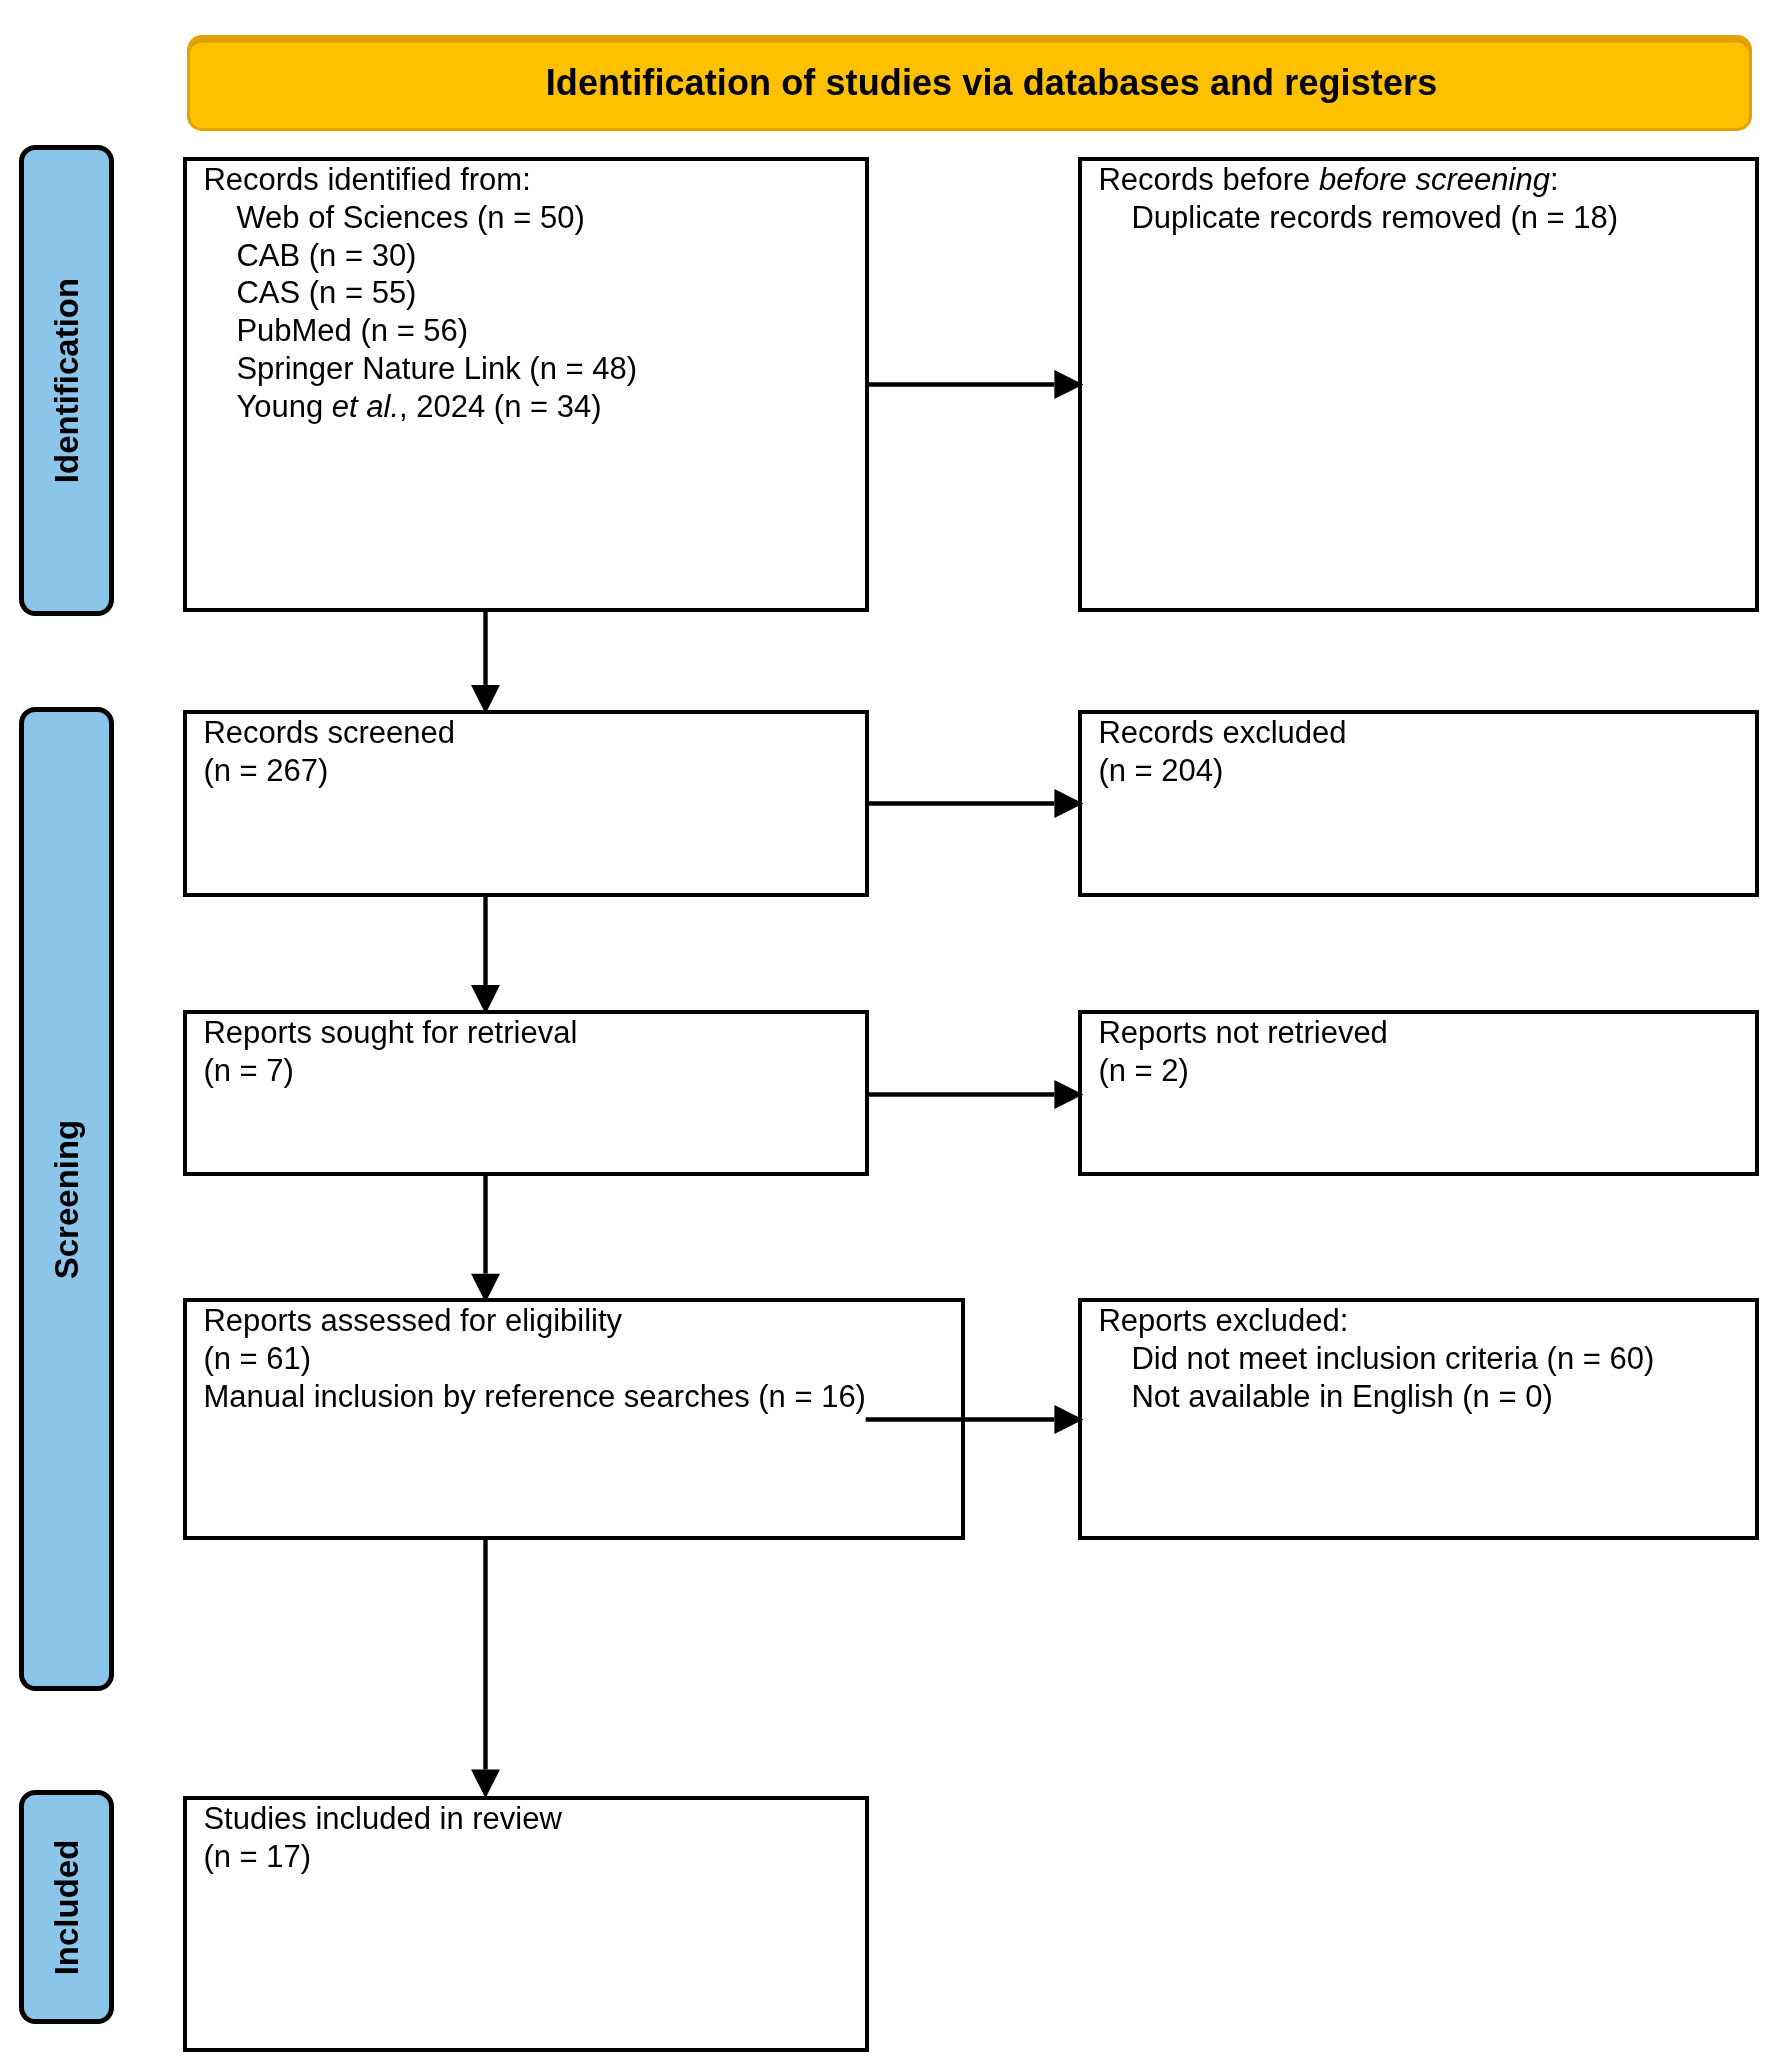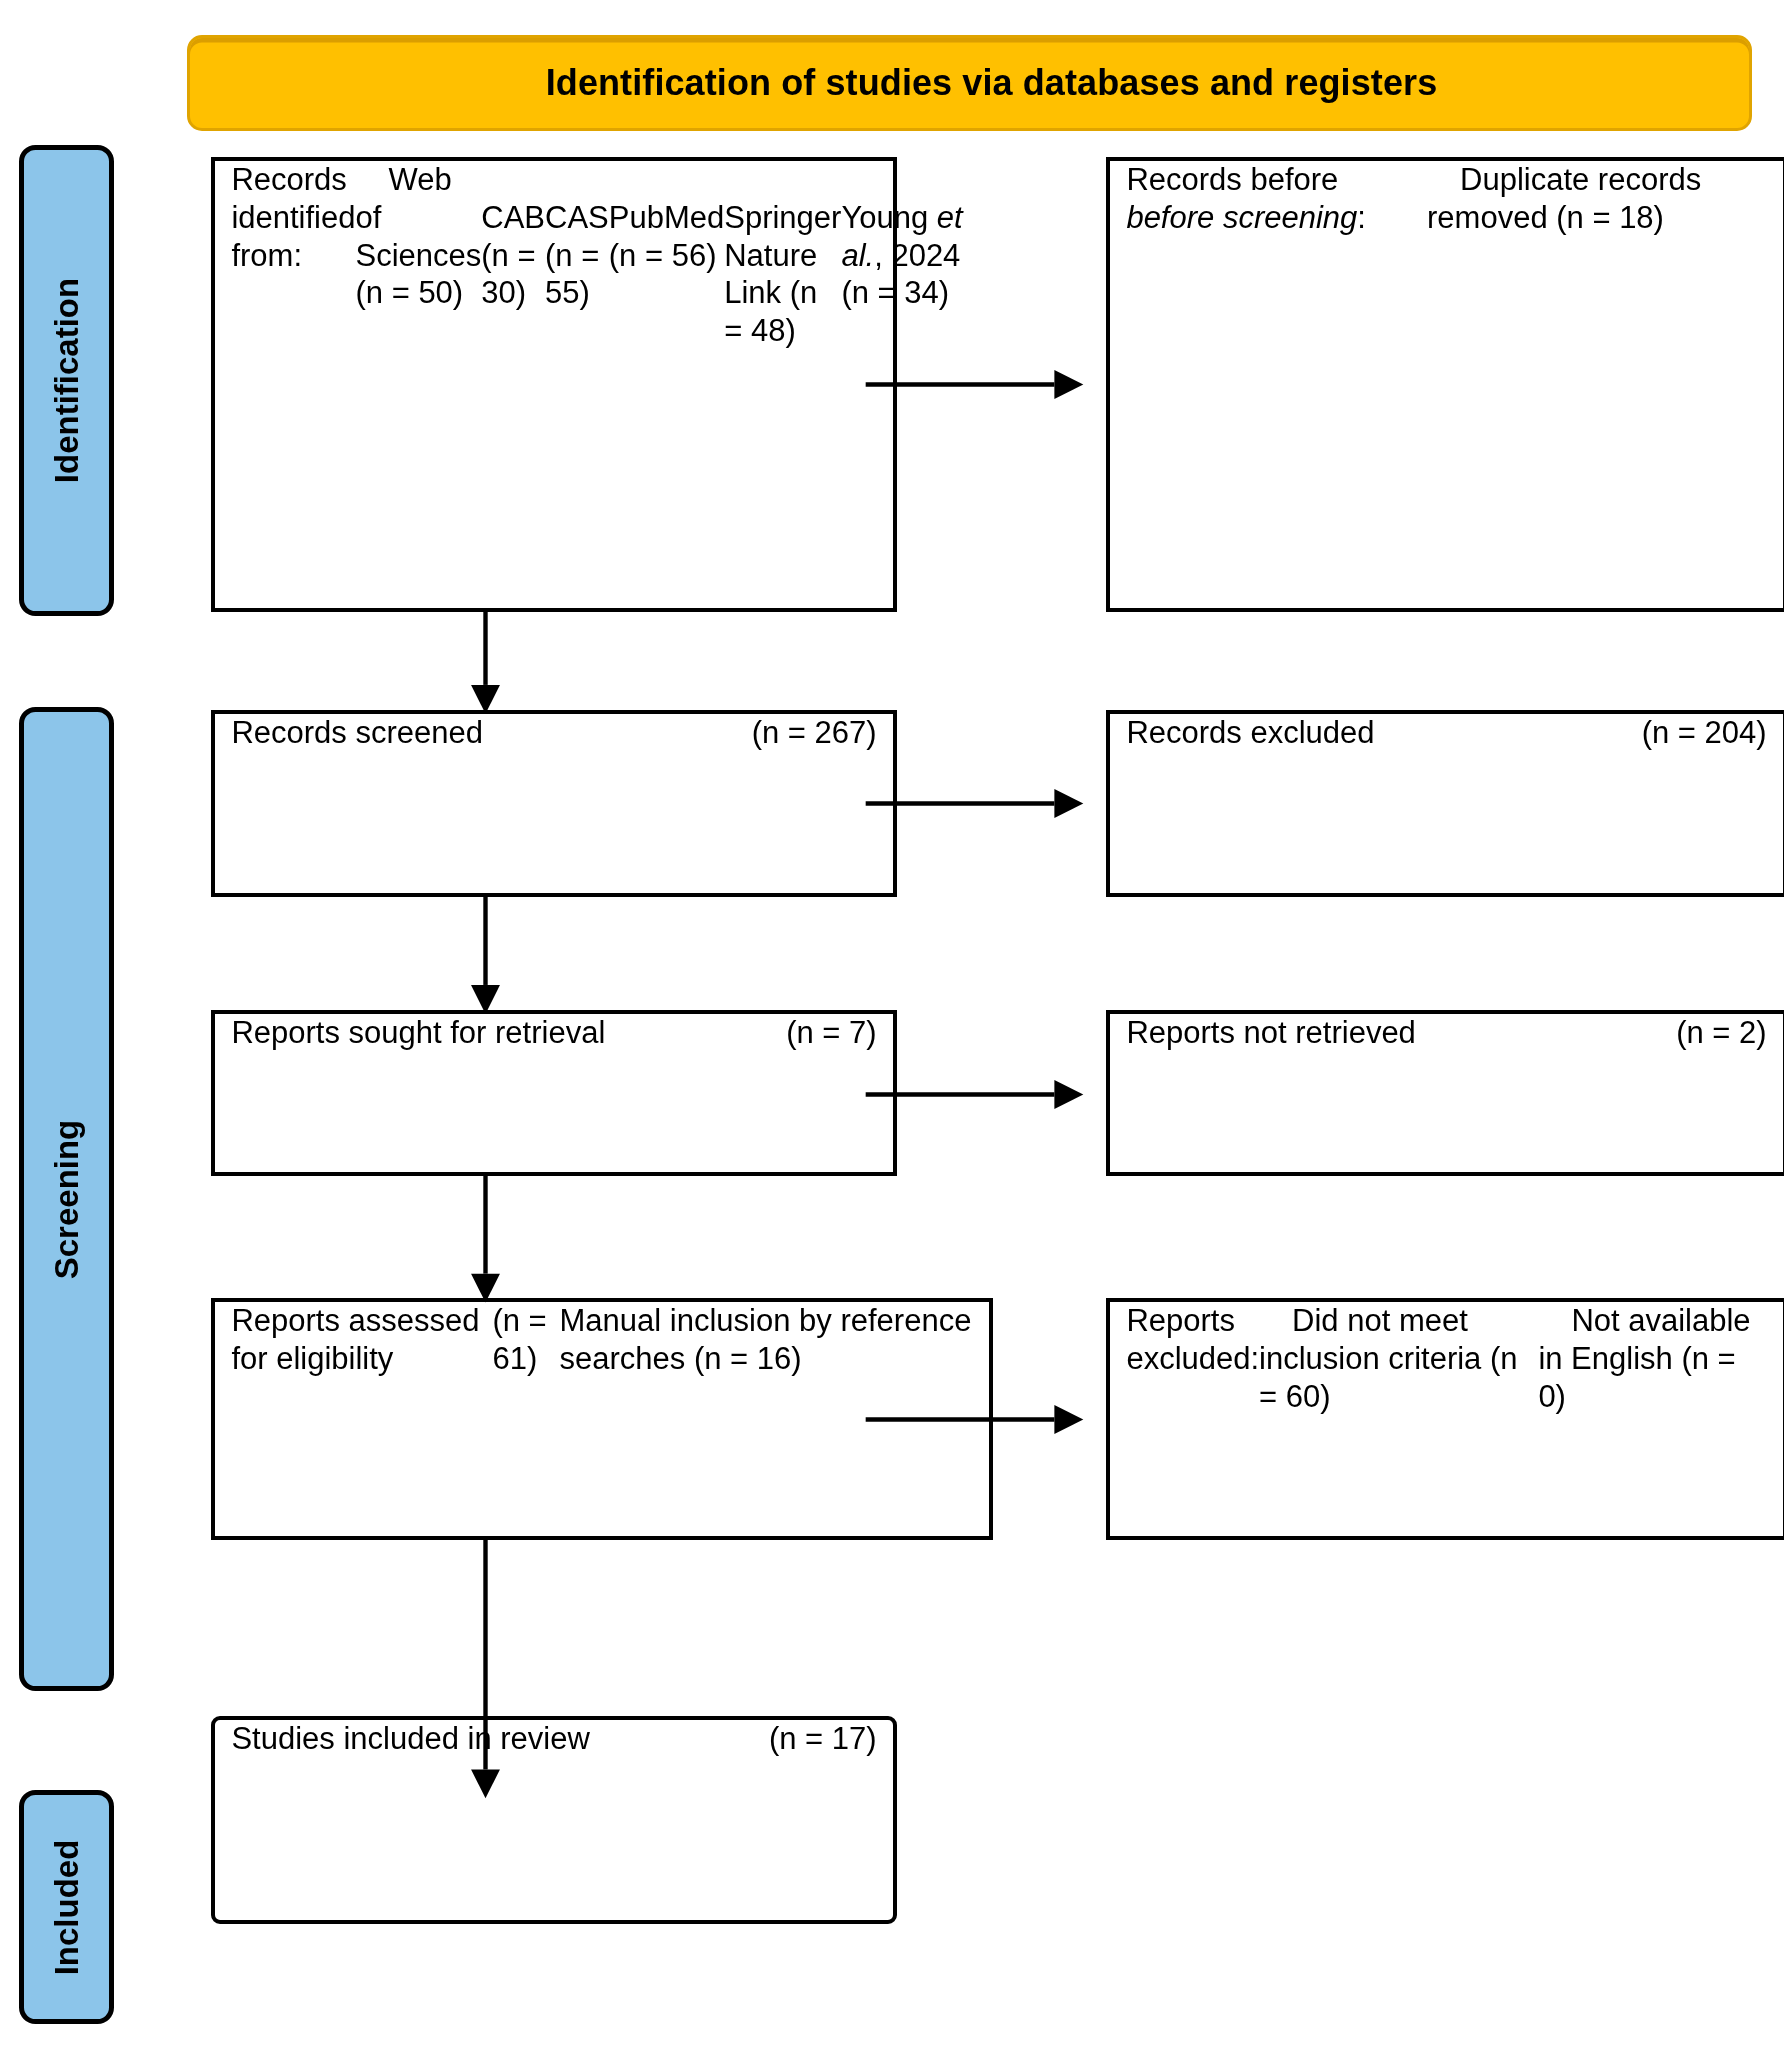--- a/index.html
+++ b/index.html
@@ -74,39 +74,38 @@
   #chip-included       { left: 19px;  top: 1790px; width: 95px;  height: 234px; }
 
   
   .flow-box {
     position: absolute;
     background: #ffffff;
     border: 4.4px solid #000000;
     box-sizing: border-box;
     padding: 0 16.4px;
     display: flex;
-    flex-direction: row;
-    justify-content: space-between;
-    margin-left: 28px;
+    flex-direction: column;
+    justify-content: flex-start;
   }
   .flow-text {
     font-size: 31px;
     line-height: 1.22;
     color: #000;
     white-space: pre-wrap;
   }
   .flow-text .ind { display: inline-block; width: 33px; }
   .flow-text i { font-style: italic; }
 
   
   #box-identified   { left: 183px; top: 157px;  width: 686px; height: 455px; }
   #box-screened     { left: 183px; top: 710px; width: 686px; height: 187px; }
   #box-sought       { left: 183px; top: 1010px; width: 686px; height: 166px; }
   #box-eligibility  { left: 183px; top: 1298px; width: 782px; height: 242px; }
-  #box-included     { left: 183px; top: 1716px; width: 686px; height: 208px; border-radius: 9px; }
+  #box-included     { left: 183px; top: 1796px; width: 686px; height: 256px; }
 
   
   #box-removed      { left: 1078px; top: 157px;  width: 681px; height: 455px; }
   #box-excluded-rec { left: 1078px; top: 710px; width: 681px; height: 187px; }
   #box-notretrieved { left: 1078px; top: 1010px; width: 681px; height: 166px; }
   #box-excluded-rep { left: 1078px; top: 1298px; width: 681px; height: 242px; }
 
   
   .connector { position: absolute; }
   .connector svg { display: block; overflow: visible; }

